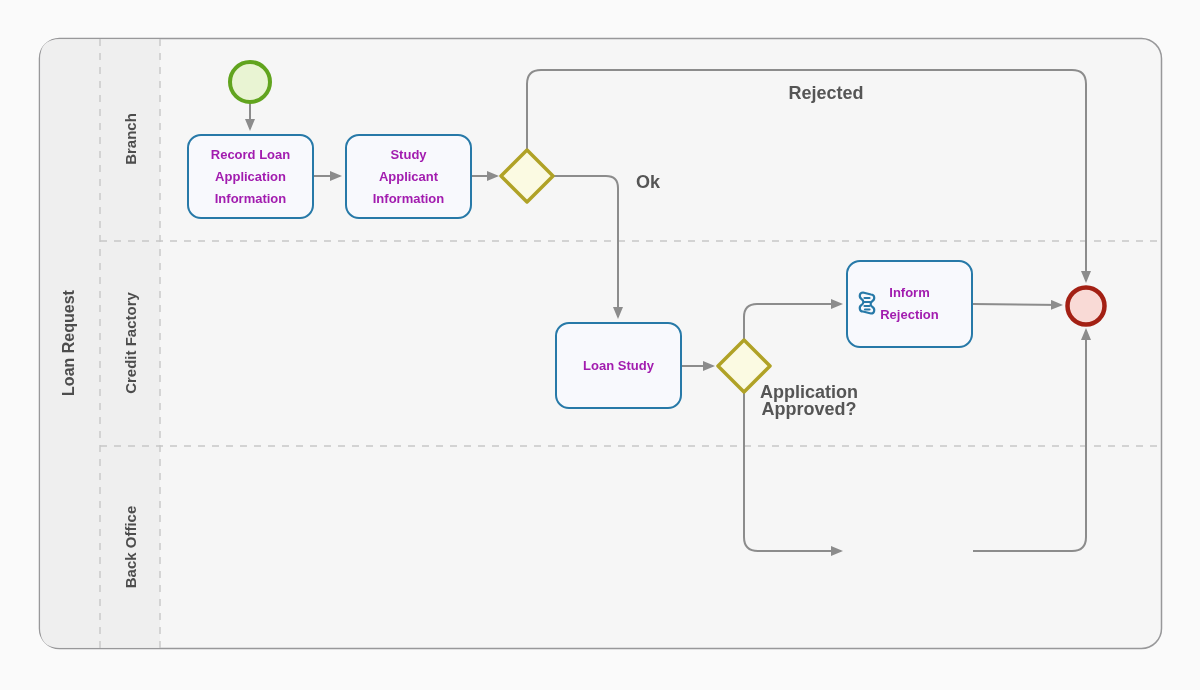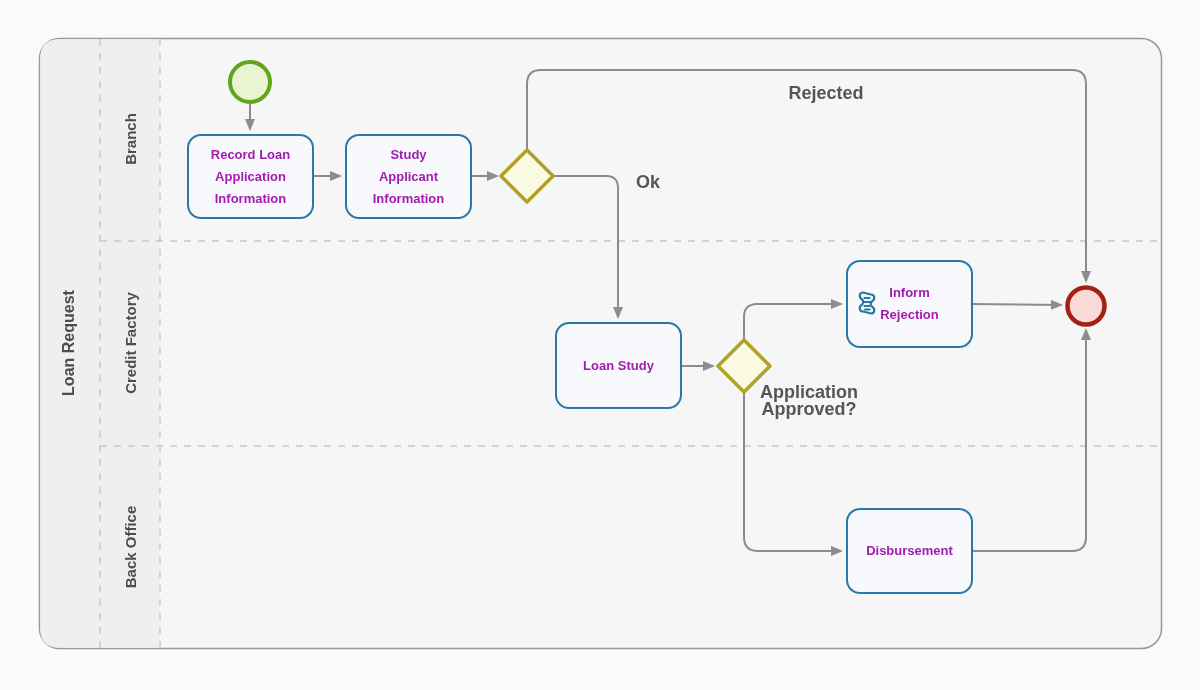--- a/index.html
+++ b/index.html
@@ -95,23 +95,20 @@
       </svg>
     </span>
     <span>Inform
 Rejection</span>
   </div>
 
   <div class="task" style="left:555px;top:322px;width:127px;height:87px;">
     <span>Loan Study</span>
   </div>
 
-  <div class="task" style="left:846px;top:508px;width:127px;height:86px;">
-    <span>Disbursement</span>
-  </div>
 
 
   <div class="gw-label" style="left:749px;top:384px;width:120px;line-height:17px;">Application
 Approved?</div>
 
   <div class="edge-label" style="left:636px;top:174px;">Ok</div>
 
   <div class="edge-label" style="left:776px;top:85px;width:100px;">Rejected</div>
 
 </div>

